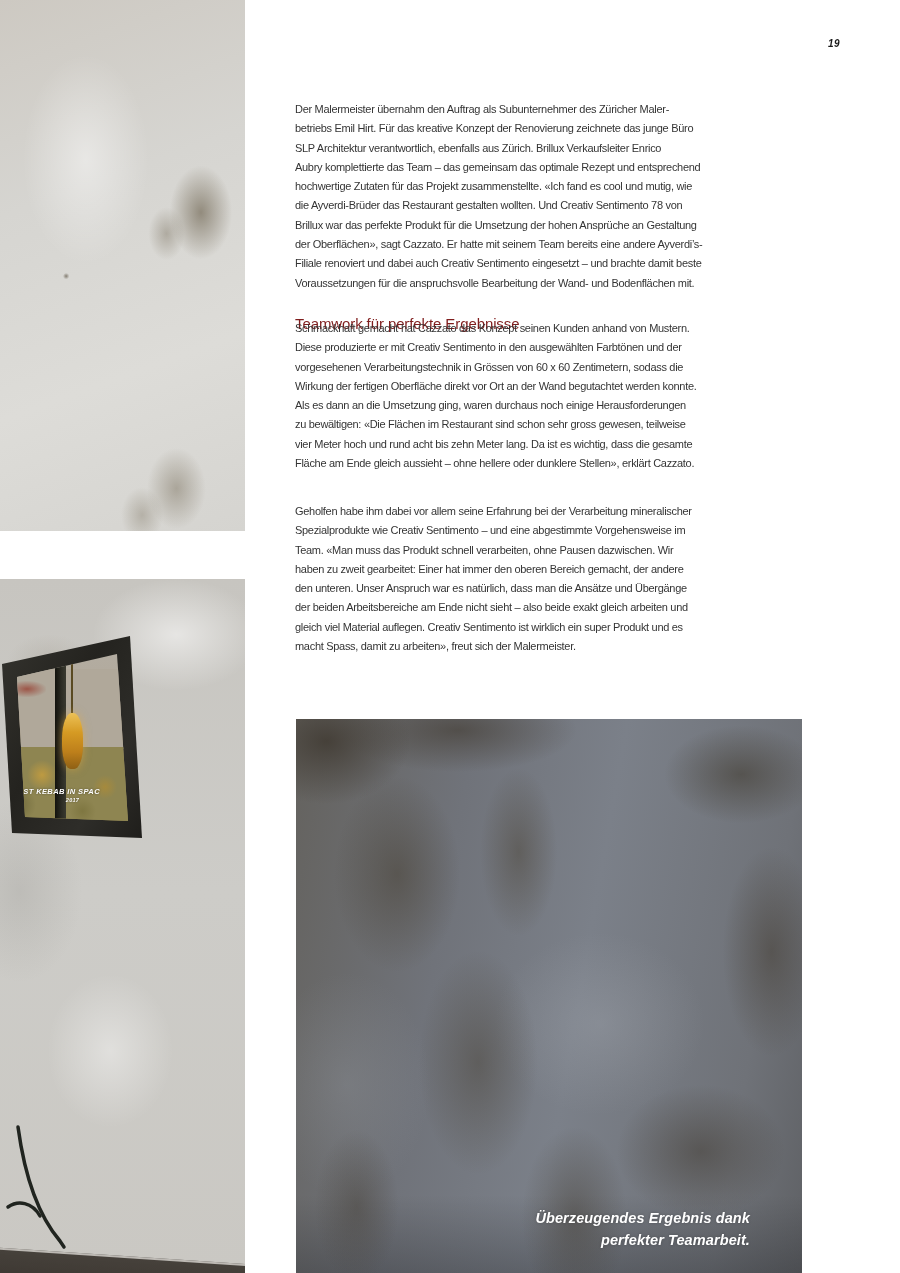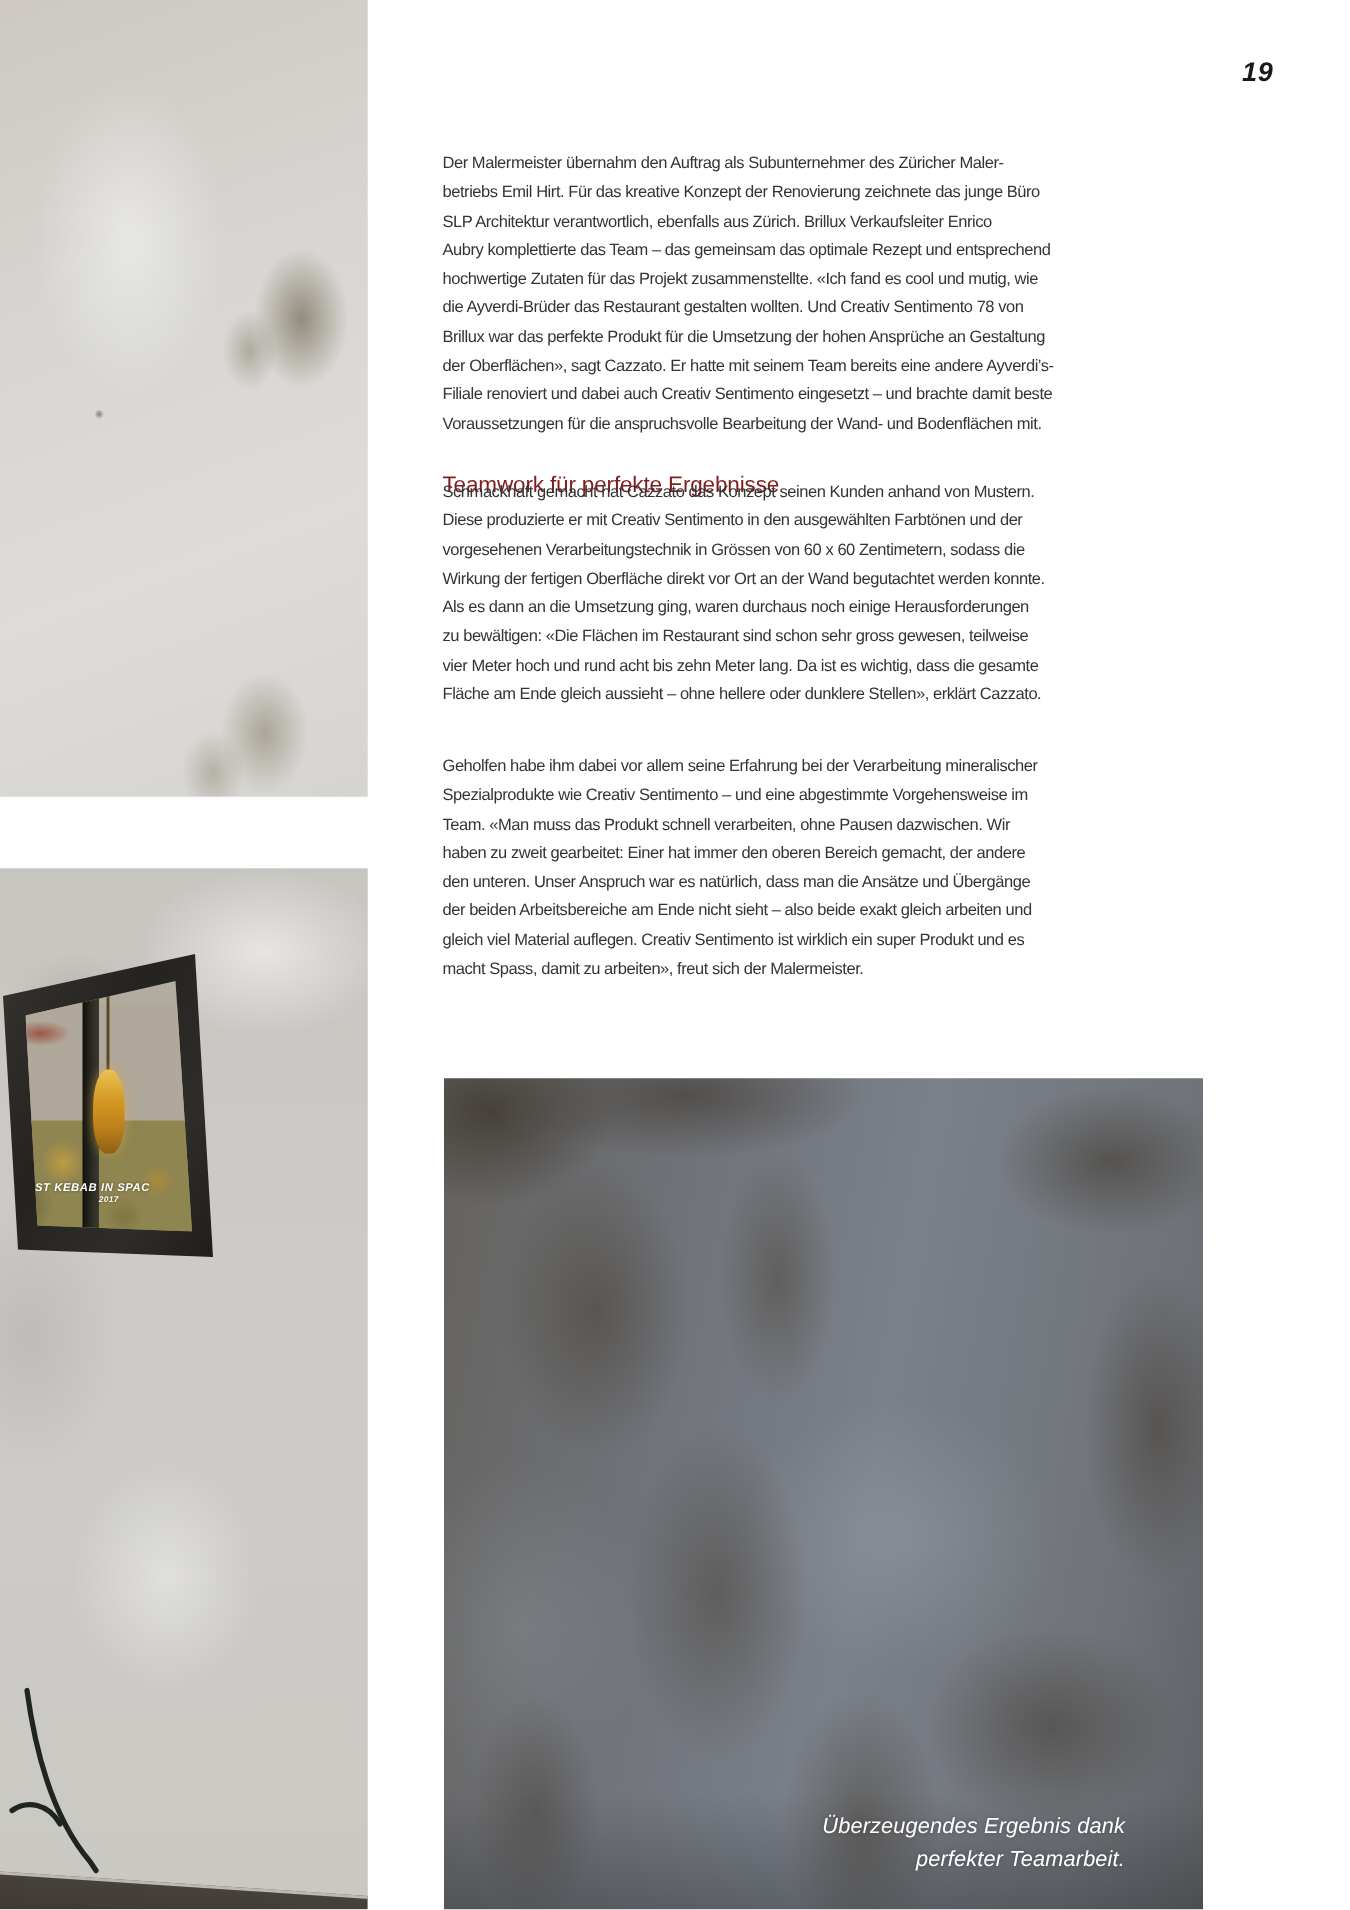--- a/index.html
+++ b/index.html
@@ -108,37 +108,37 @@
   #floor-strip{
     position:absolute;left:-10px;top:668px;width:280px;height:90px;
     background:linear-gradient(180deg,#46413b 0%,#352f2a 60%,#2c2722 100%);
     border-top:2px solid rgba(236,234,228,.75);
     transform:rotate(3.8deg);transform-origin:left top;
   }
   #cable-svg{position:absolute;left:0;top:0;width:245px;height:694px;}
   
   #page-number{
     position:absolute;left:828px;top:38px;
-    font-size:18px;font-weight:bold;font-style:italic;color:#1a1a1a;letter-spacing:.5px;
+    font-size:10px;font-weight:bold;font-style:italic;color:#1a1a1a;letter-spacing:.5px;
   }
   .body-text{
     position:absolute;left:295px;
     font-size:11px;line-height:19.3px;letter-spacing:-0.3px;color:#343434;
     white-space:pre;
   }
   #para-1{top:100px;}
   #section-heading{
     position:absolute;left:295px;top:315px;
     font-size:15px;font-weight:normal;color:#7f1d1d;letter-spacing:-0.1px;
   }
   #para-2{top:319px;}
   #para-3{top:502px;}
   #result-caption{
     position:absolute;right:52px;top:488px;text-align:right;
-    color:#ffffff;font-style:italic;font-weight:normal;
+    color:#ffffff;font-style:italic;font-weight:bold;
     font-size:14.5px;line-height:22px;letter-spacing:.1px;
     white-space:pre-line;text-shadow:0 0 3px rgba(0,0,0,.25);
   }
 </style>
 </head>
 <body>
 
 <div id="page">
 
   <div id="page-number">19</div>

